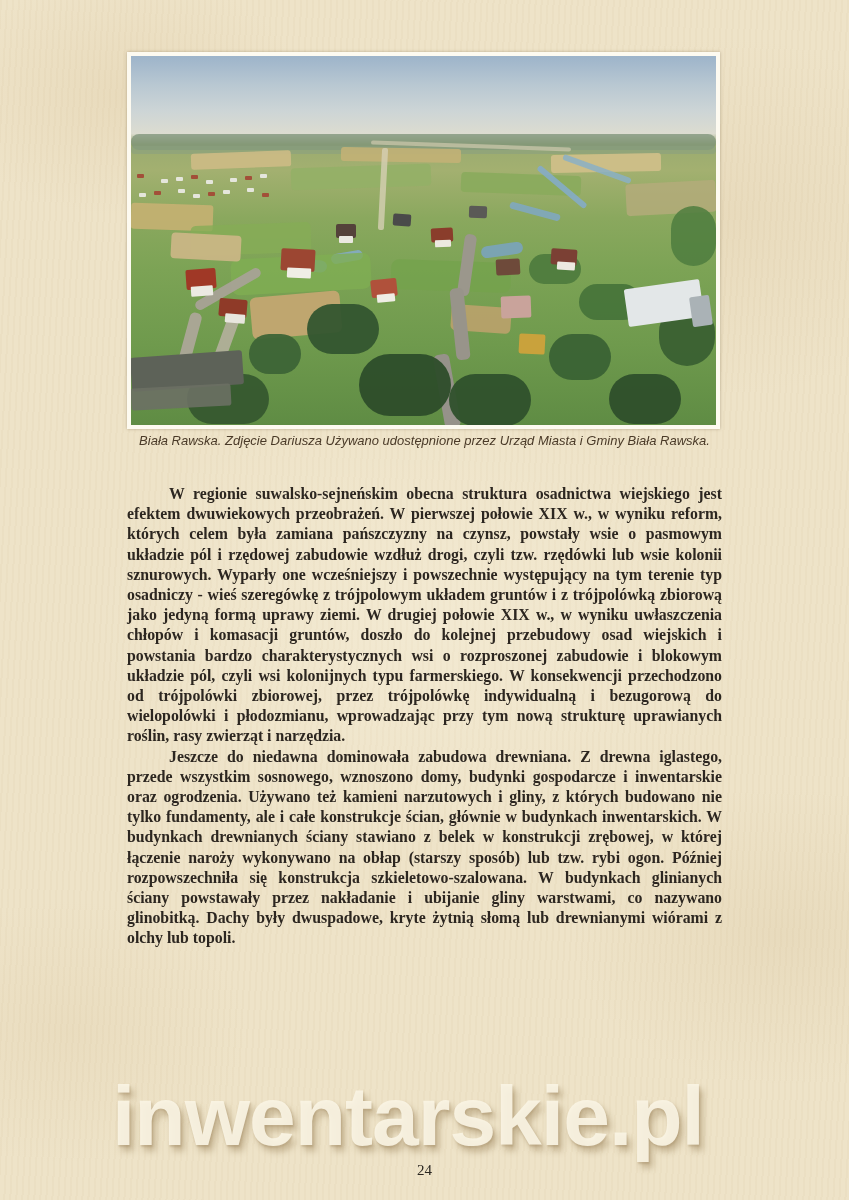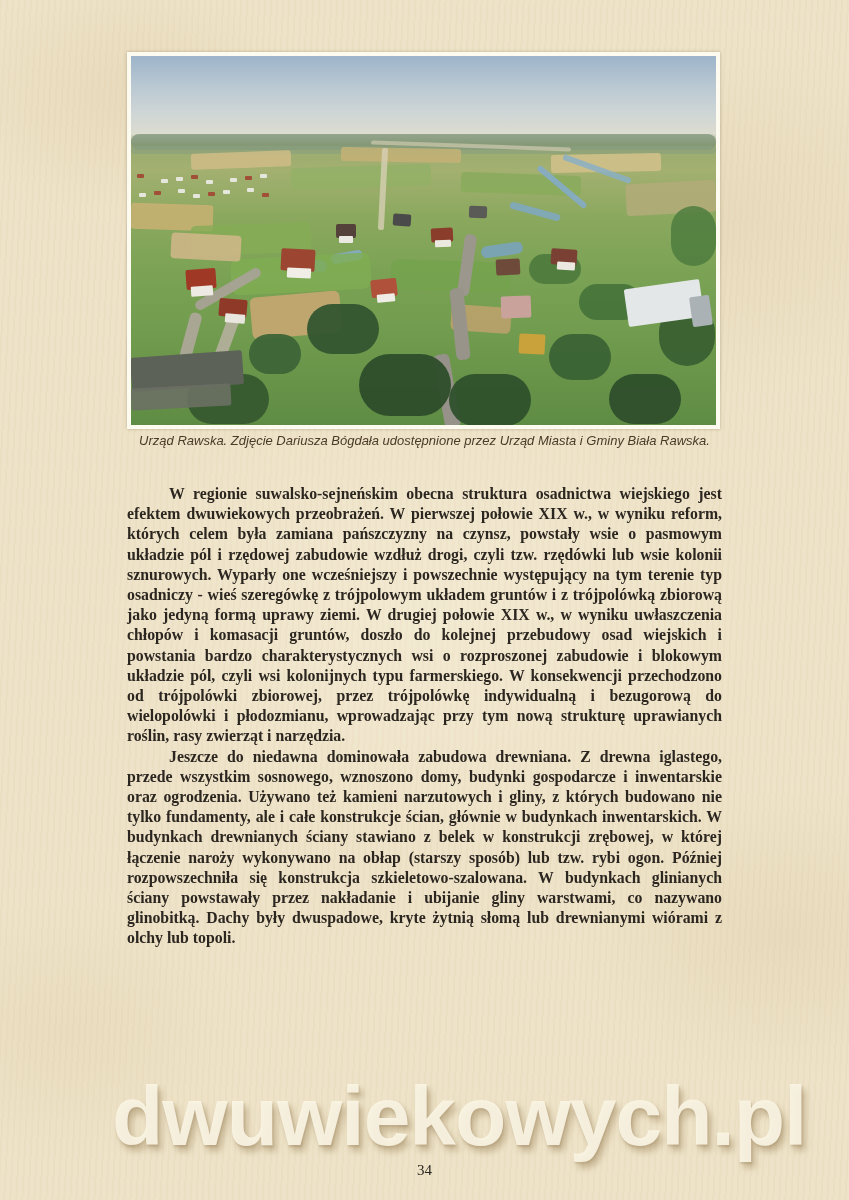--- a/index.html
+++ b/index.html
@@ -147,24 +147,24 @@
         <div class="ph-s" style="left: 23px; top: 135px; width: 7px; height: 4px; background: rgb(162, 74, 54); border-radius: 1px; opacity: 0.95;"></div>
         <div class="ph-s" style="left: 47px; top: 133px; width: 7px; height: 4px; background: rgb(233, 233, 227); border-radius: 1px; opacity: 0.95;"></div>
         <div class="ph-s" style="left: 62px; top: 138px; width: 7px; height: 4px; background: rgb(233, 233, 227); border-radius: 1px; opacity: 0.95;"></div>
         <div class="ph-s" style="left: 77px; top: 136px; width: 7px; height: 4px; background: rgb(162, 74, 54); border-radius: 1px; opacity: 0.95;"></div>
         <div class="ph-s" style="left: 92px; top: 134px; width: 7px; height: 4px; background: rgb(233, 233, 227); border-radius: 1px; opacity: 0.95;"></div>
         <div class="ph-s" style="left: 116px; top: 132px; width: 7px; height: 4px; background: rgb(233, 233, 227); border-radius: 1px; opacity: 0.95;"></div>
         <div class="ph-s" style="left: 131px; top: 137px; width: 7px; height: 4px; background: rgb(162, 74, 54); border-radius: 1px; opacity: 0.95;"></div>
       </div>
   </div>
 
-  <div class="caption">Urząd Rawska. Zdjęcie Dariusza Bógdała udostępnione przez Urząd Miasta i Gminy Biała Rawska.</div>
+  <div class="caption">Biała Rawska. Zdjęcie Dariusza Używano udostępnione przez Urząd Miasta i Gminy Biała Rawska.</div>
 
   <div class="body-text">
     <p>W regionie suwalsko-sejneńskim obecna struktura osadnictwa wiejskiego jest efektem dwuwiekowych przeobrażeń. W pierwszej połowie XIX w., w wyniku reform, których celem była zamiana pańszczyzny na czynsz, powstały wsie o pasmowym układzie pól i rzędowej zabudowie wzdłuż drogi, czyli tzw. rzędówki lub wsie kolonii sznurowych. Wyparły one wcześniejszy i powszechnie występujący na tym terenie typ osadniczy - wieś szeregówkę z trójpolowym układem gruntów i z trójpolówką zbiorową jako jedyną formą uprawy ziemi. W drugiej połowie XIX w., w wyniku uwłaszczenia chłopów i komasacji gruntów, doszło do kolejnej przebudowy osad wiejskich i powstania bardzo charakterystycznych wsi o rozproszonej zabudowie i blokowym układzie pól, czyli wsi kolonijnych typu farmerskiego. W konsekwencji przechodzono od trójpolówki zbiorowej, przez trójpolówkę indywidualną i bezugorową do wielopolówki i płodozmianu, wprowadzając przy tym nową strukturę uprawianych roślin, rasy zwierząt i narzędzia.</p>
     <p>Jeszcze do niedawna dominowała zabudowa drewniana. Z drewna iglastego, przede wszystkim sosnowego, wznoszono domy, budynki gospodarcze i inwentarskie oraz ogrodzenia. Używano też kamieni narzutowych i gliny, z których budowano nie tylko fundamenty, ale i całe konstrukcje ścian, głównie w budynkach inwentarskich. W budynkach drewnianych ściany stawiano z belek w konstrukcji zrębowej, w której łączenie naroży wykonywano na obłap (starszy sposób) lub tzw. rybi ogon. Później rozpowszechniła się konstrukcja szkieletowo-szalowana. W budynkach glinianych ściany powstawały przez nakładanie i ubijanie gliny warstwami, co nazywano glinobitką. Dachy były dwuspadowe, kryte żytnią słomą lub drewnianymi wiórami z olchy lub topoli.</p>
   </div>
 
-  <div class="watermark">dwuwiekowych.pl</div>
+  <div class="watermark">inwentarskie.pl</div>
 
-  <div class="page-number">34</div>
+  <div class="page-number">24</div>
 
 </div>
 
 </body></html>

